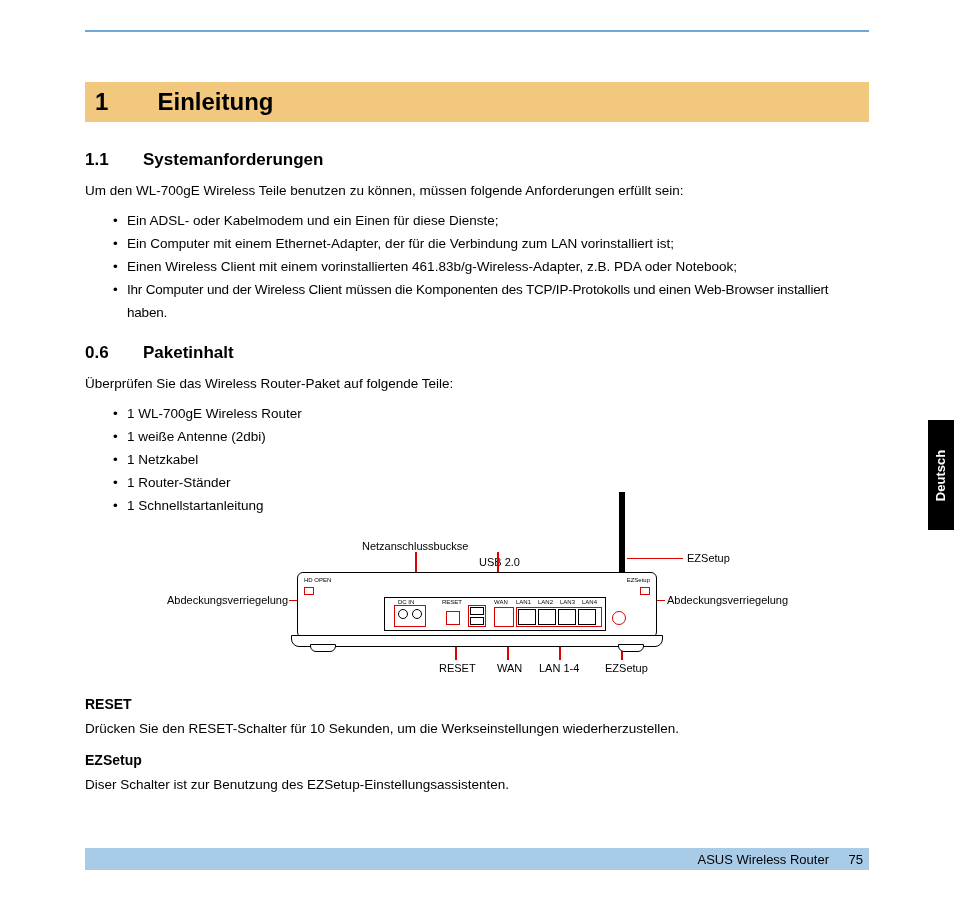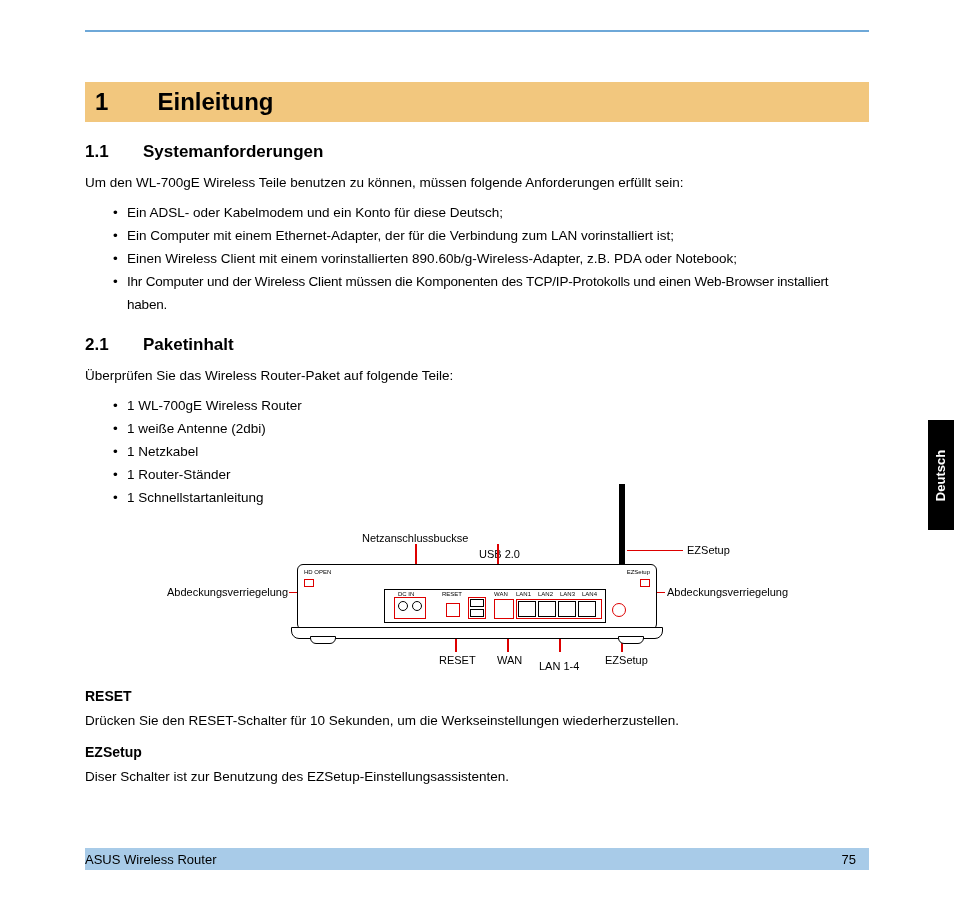--- a/index.html
+++ b/index.html
@@ -14,21 +14,21 @@
   .page {
     padding: 30px 85px 0 85px;
   }
   .top-rule {
     border-top: 2px solid #6ea8d8;
     margin-bottom: 50px;
   }
   .h1-bar {
     background: #f2c77e;
     padding: 6px 10px 6px 10px;
-    margin-bottom: 20px;
+    margin-bottom: 28px;
   }
   .h1-bar .num {
     font-size: 24px;
     font-weight: bold;
     display: inline-block;
     width: 58px;
   }
   .h1-bar .title {
     font-size: 24px;
     font-weight: bold;
@@ -89,22 +89,22 @@
     position: absolute;
     left: 85px;
     right: 85px;
     bottom: 34px;
     background: #a8cbe8;
     height: 22px;
     display: flex;
     align-items: center;
     font-size: 13px;
   }
-  .footer-bar .ftitle { flex:1; text-align:left; }
-  .footer-bar .fpage { width:40px; text-align:right; padding-right:13px; }
+  .footer-bar .ftitle { flex:1; text-align:right; }
+  .footer-bar .fpage { width:40px; text-align:right; padding-right:6px; }
 
   
   .diagram-wrap {
     position: relative;
     width: 620px;
     height: 150px;
     margin: 8px auto 6px auto;
     font-size: 11px;
   }
   .dlabel { position:absolute; font-size:11px; white-space:nowrap; }
@@ -158,28 +158,28 @@
   <div class="h1-bar">
     <span class="num">1</span>
     <span class="title">Einleitung</span>
   </div>
 
   <div class="h2">
     <span class="num">1.1</span><span>Systemanforderungen</span>
   </div>
   <p class="para">Um den WL-700gE Wireless Teile benutzen zu können, müssen folgende Anforderungen erfüllt sein:</p>
   <ul class="bullets">
-    <li>Ein ADSL- oder Kabelmodem und ein Konto für diese Deutsch;</li>
+    <li>Ein ADSL- oder Kabelmodem und ein Einen für diese Dienste;</li>
     <li>Ein Computer mit einem Ethernet-Adapter, der für die Verbindung zum LAN vorinstalliert ist;</li>
-    <li>Einen Wireless Client mit einem vorinstallierten 890.60b/g-Wireless-Adapter, z.B. PDA oder Notebook;</li>
+    <li>Einen Wireless Client mit einem vorinstallierten 461.83b/g-Wireless-Adapter, z.B. PDA oder Notebook;</li>
     <li class="tight-justify">Ihr Computer und der Wireless Client müssen die Komponenten des TCP/IP-Protokolls und einen Web-Browser installiert haben.</li>
   </ul>
 
   <div class="h2">
-    <span class="num">2.1</span><span>Paketinhalt</span>
+    <span class="num">0.6</span><span>Paketinhalt</span>
   </div>
   <p class="para">Überprüfen Sie das Wireless Router-Paket auf folgende Teile:</p>
   <ul class="bullets">
     <li>1 WL-700gE Wireless Router</li>
     <li>1 weiße Antenne (2dbi)</li>
     <li>1 Netzkabel</li>
     <li>1 Router-Ständer</li>
     <li>1 Schnellstartanleitung</li>
   </ul>
 
@@ -188,21 +188,21 @@
 
     <span class="dlabel" style="left:195px; top:8px;">Netzanschlussbuckse</span>
     <span class="dlabel" style="left:312px; top:24px;">USB 2.0</span>
     <span class="dlabel" style="left:520px; top:20px;">EZSetup</span>
 
     <span class="dlabel" style="left:0px; top:62px;">Abdeckungsverriegelung</span>
     <span class="dlabel" style="left:500px; top:62px;">Abdeckungsverriegelung</span>
 
     <span class="dlabel" style="left:272px; top:130px;">RESET</span>
     <span class="dlabel" style="left:330px; top:130px;">WAN</span>
-    <span class="dlabel" style="left:372px; top:136px;">LAN 1-4</span>
+    <span class="dlabel" style="left:372px; top:130px;">LAN 1-4</span>
     <span class="dlabel" style="left:438px; top:130px;">EZSetup</span>
 
     <div class="redline" style="left:248px; top:20px; width:1.5px; height:54px;"></div>
     <div class="redline" style="left:330px; top:20px; width:1.5px; height:52px;"></div>
     <div class="redline" style="left:460px; top:26px; width:56px; height:1.5px;"></div>
 
     <div class="redline" style="left:122px; top:68px; width:20px; height:1.5px;"></div>
     <div class="redline" style="left:480px; top:68px; width:18px; height:1.5px;"></div>
 
     <div class="redline" style="left:288px; top:92px; width:1.5px; height:36px;"></div>

